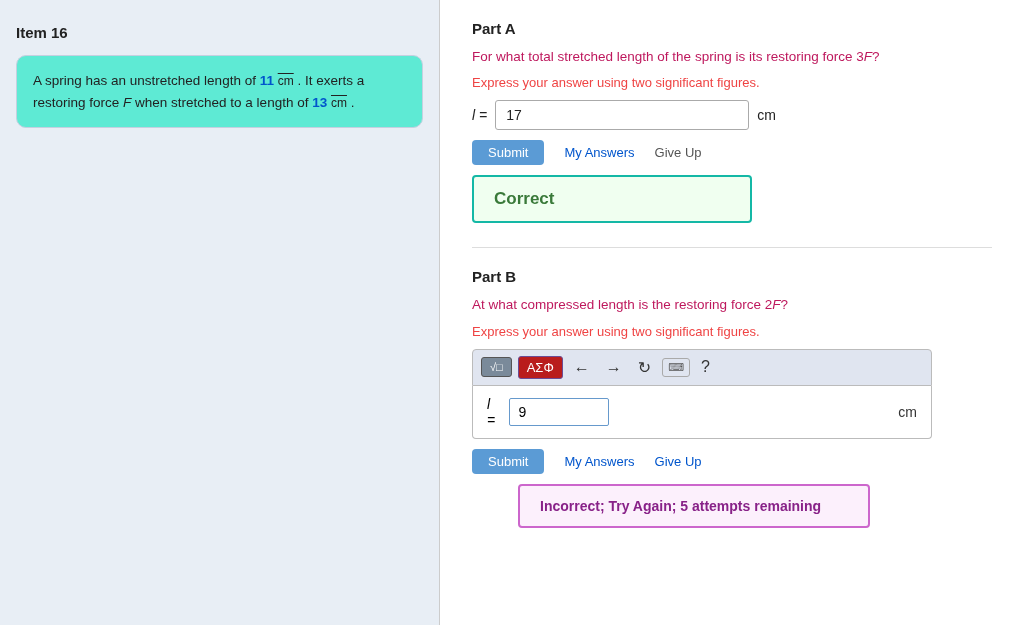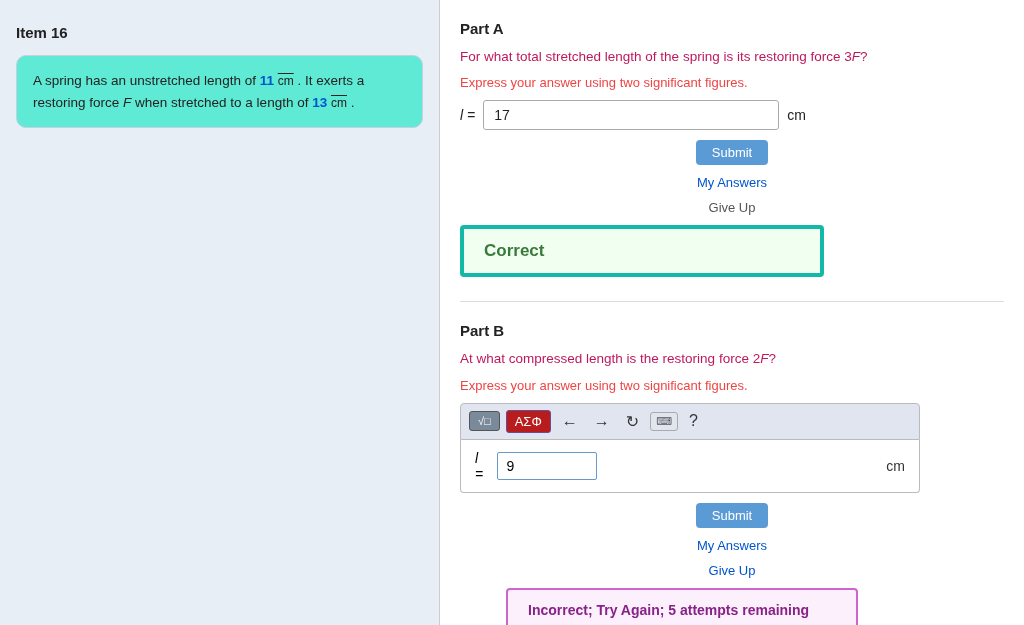--- a/index.html
+++ b/index.html
@@ -33,21 +33,21 @@
       border-radius: 10px;
       padding: 14px 16px;
       font-size: 13.5px;
       color: #222;
       line-height: 1.6;
     }
 
     
     .right-panel {
       flex: 1;
-      padding: 0 20px;
+      padding: 0 32px;
       overflow-y: auto;
       border-radius: 29px;
     }
 
     .part-section {
       padding: 20px 0;
       border-bottom: 1px solid #ddd;
     }
     .part-title {
       font-size: 15px;
@@ -78,36 +78,35 @@
       font-style: italic;
       margin-right: 8px;
       font-size: 14px;
       color: #222;
     }
     .answer-input-partA {
       border: 1px solid #aaa;
       border-radius: 3px;
       padding: 6px 10px;
       font-size: 14px;
-      width: 296px;
+      width: 254px;
       color: #222;
     }
     .answer-unit {
       margin-left: 8px;
       font-size: 14px;
       color: #222;
     }
 
     
     .buttons-row {
       display: flex;
       align-items: center;
-      gap: 10px;
-      margin-bottom: 10px;
-      flex-direction: column;
+      gap: 20px;
+      margin-bottom: 10px;
     }
     .btn-submit {
       background: #5b9bd5;
       color: #fff;
       border: none;
       border-radius: 4px;
       padding: 5px 16px;
       font-size: 13px;
       cursor: pointer;
     }
@@ -120,28 +119,28 @@
       border: none;
       text-align: center;
     }
     .text-plain {
       font-size: 13px;
       color: #555;
     }
 
     
     .correct-box {
-      border: 4px solid #14b8a6;
+      border: 2px solid #14b8a6;
       background: #f0fff0;
       border-radius: 4px;
       padding: 12px 20px;
       font-size: 17px;
       font-weight: bold;
       color: #3a7a3a;
-      width: 364px;
+      width: 280px;
       margin-bottom: 4px;
     }
 
     
     .math-toolbar {
       background: #e0e5f0;
       border: 1px solid #bbb;
       border-radius: 4px 4px 0 0;
       padding: 6px 8px;
       display: flex;

